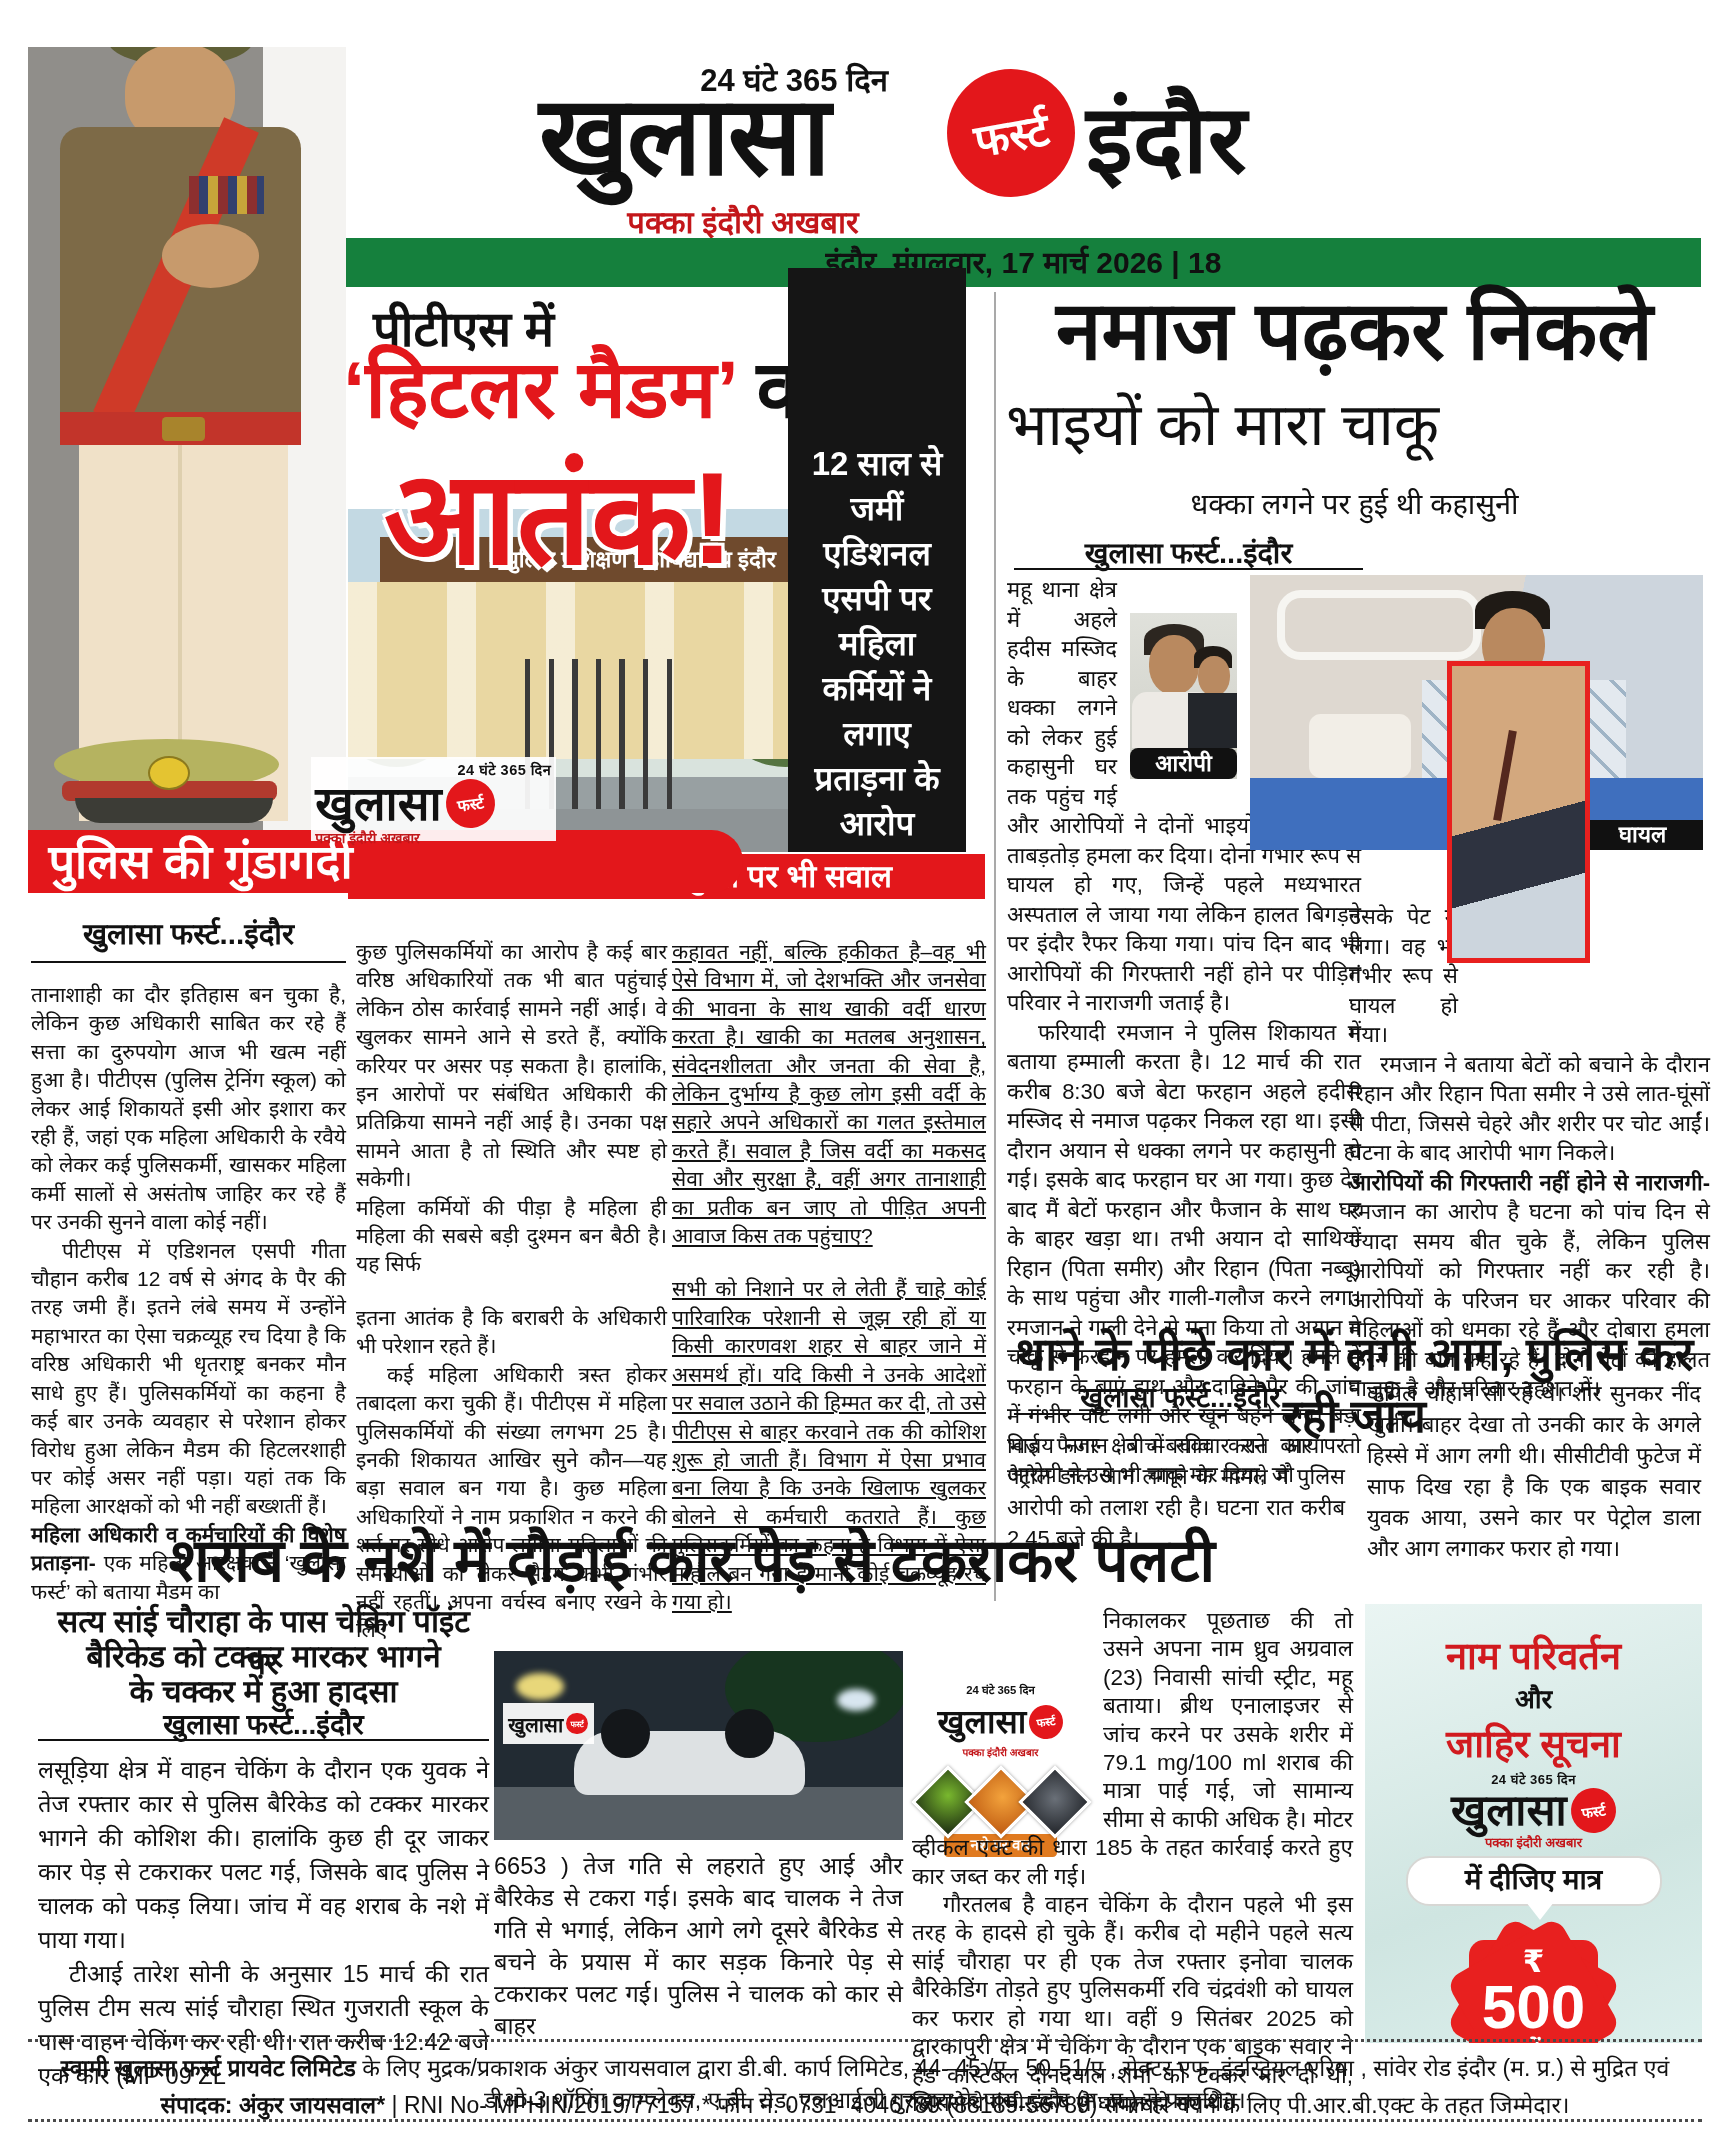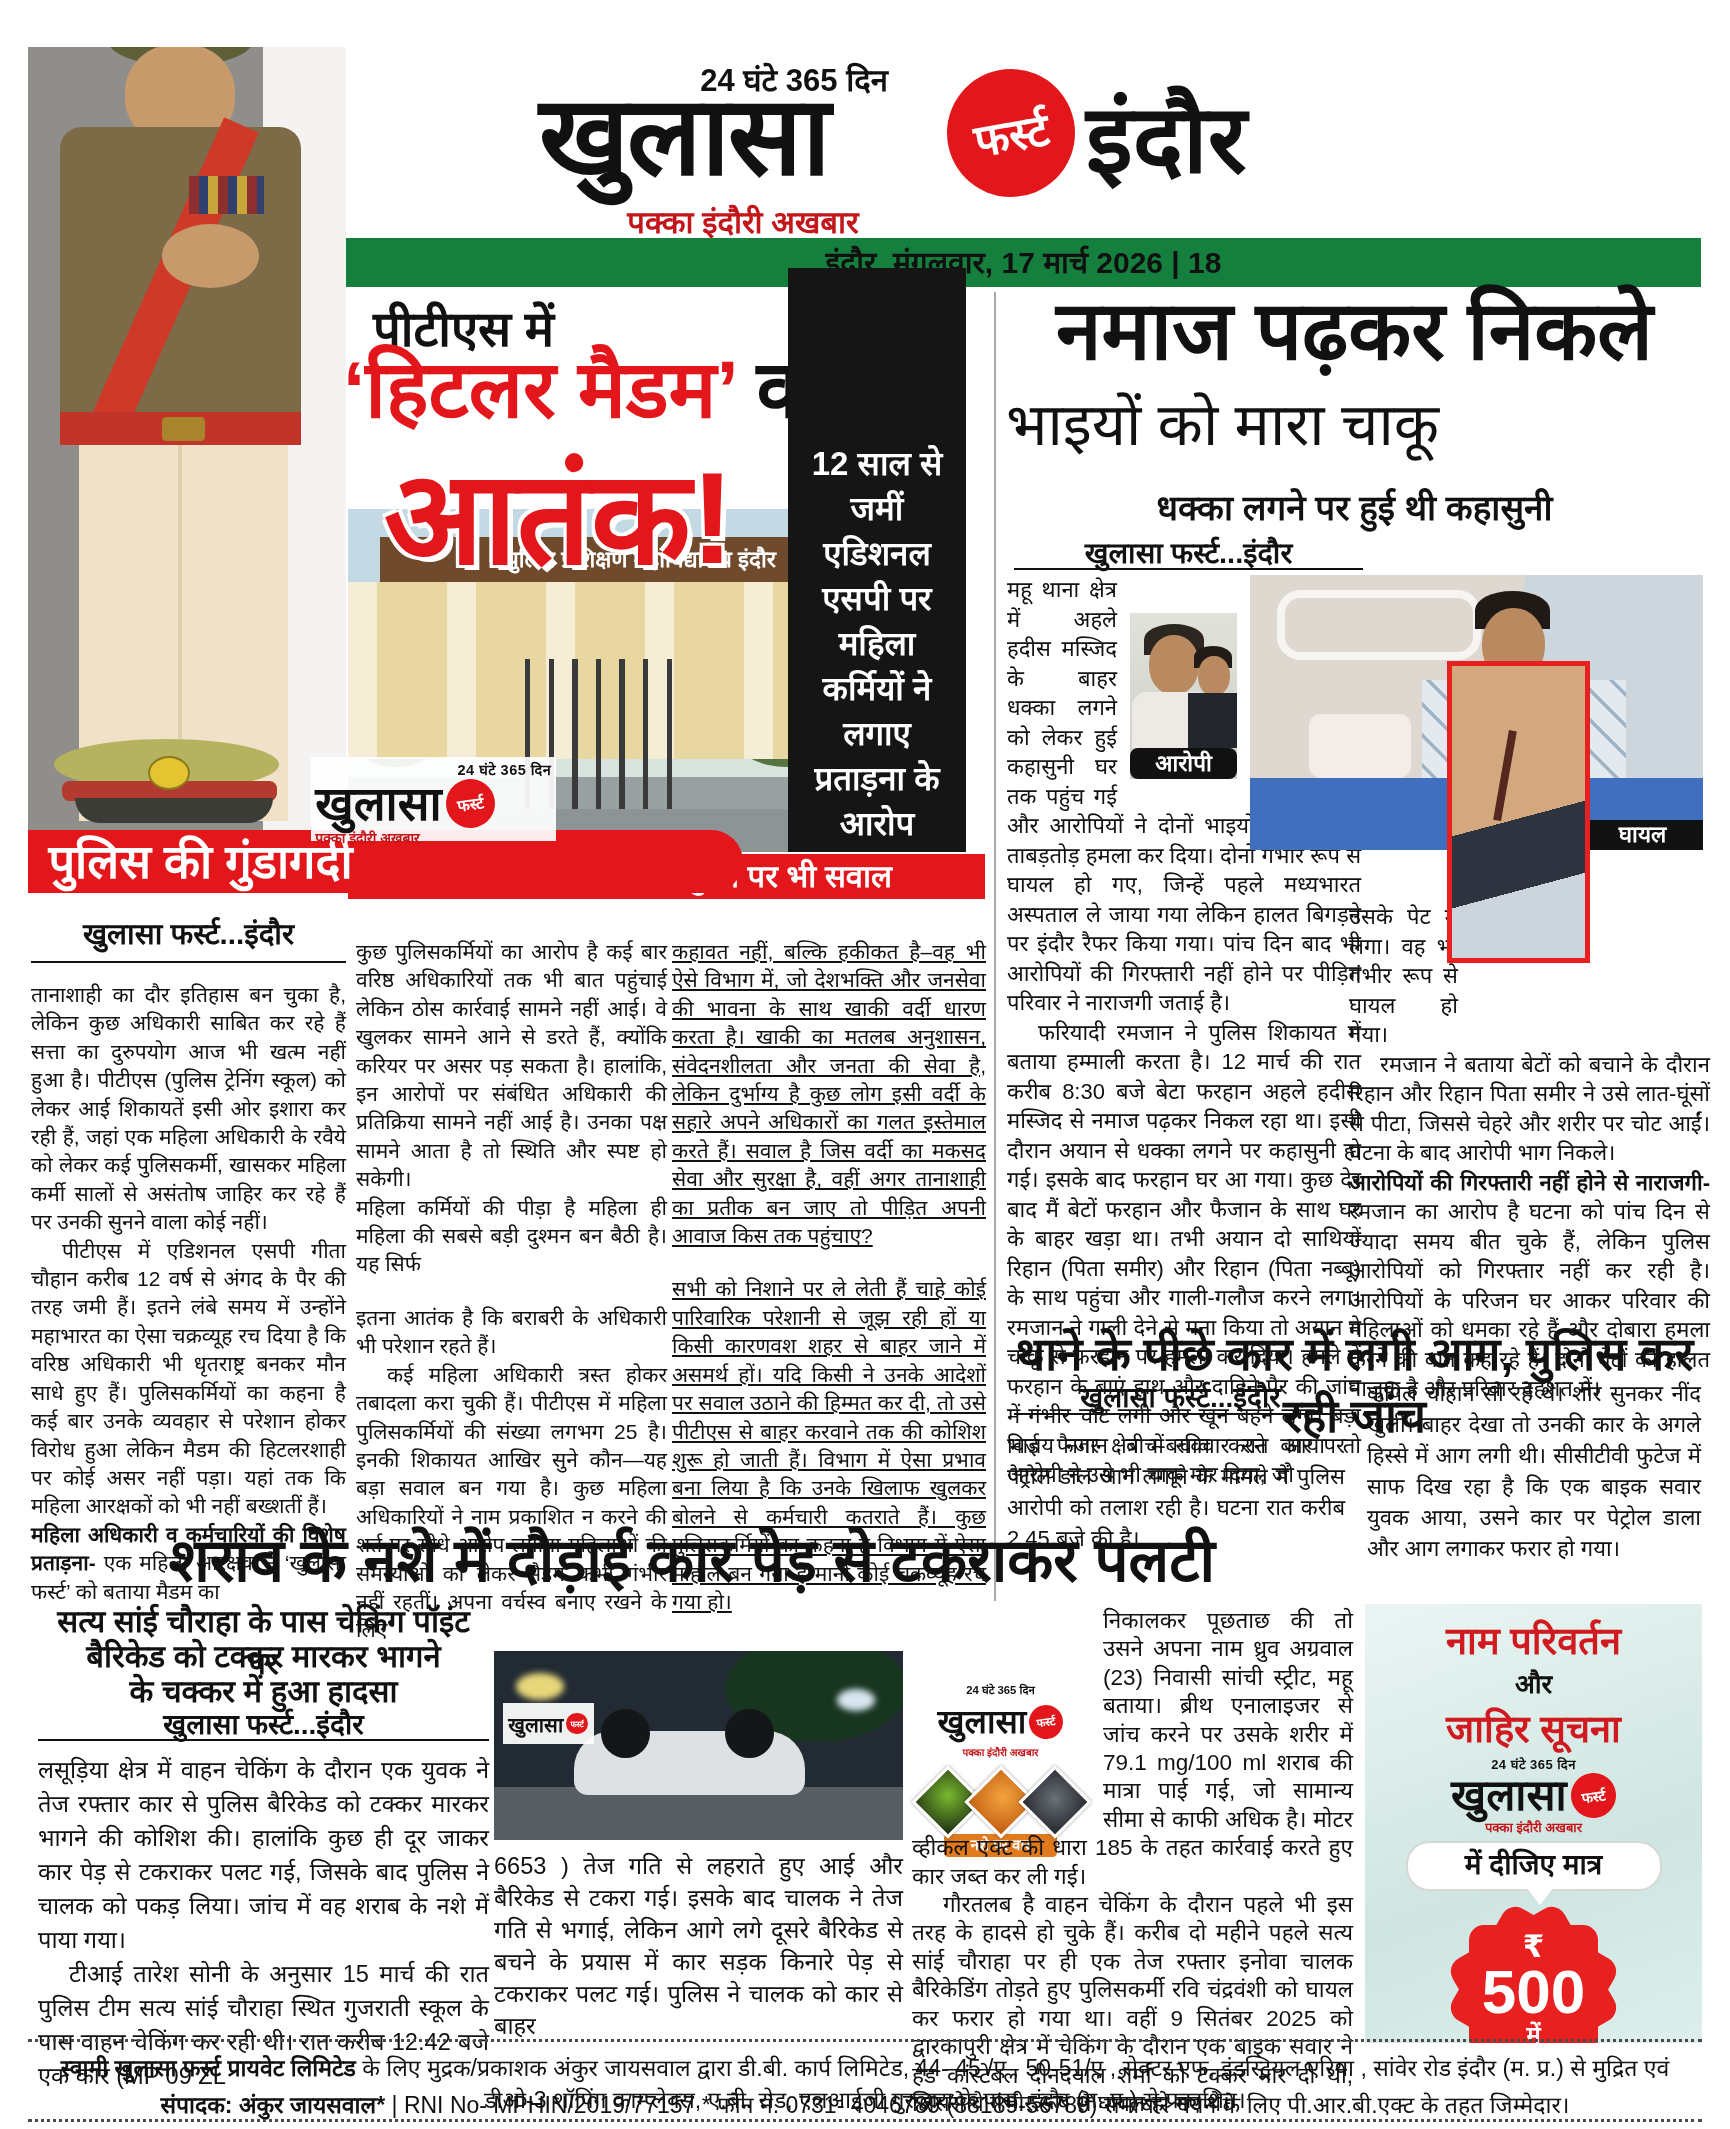--- a/index.html
+++ b/index.html
@@ -74,21 +74,21 @@
   .lead-body{font-size:21px;line-height:28.4px;}
   #acol1{left:31px;top:981px;width:315px;}
   #acol2{left:356px;top:938px;width:311px;}
   #acol3{left:672px;top:938px;width:314px;text-decoration:underline;}
 
   #vdiv{left:994px;top:292px;width:1.6px;height:1309px;background:#a9a9a9;}
 
   
   #k-hl1{left:1006px;top:285px;width:697px;text-align:center;font-size:82px;font-weight:900;line-height:92px;}
   #k-hl2{left:1006px;top:379px;width:697px;text-align:left;font-size:59px;font-weight:400;line-height:92px;}
-  #k-sub{left:1006px;top:483px;width:697px;text-align:center;font-size:35px;font-weight:700;}
+  #k-sub{left:1006px;top:483px;width:697px;text-align:center;font-size:29px;font-weight:400;}
   #k-byline{left:1014px;top:532px;width:349px;text-align:center;font-size:29px;font-weight:800;}
   #k-rule{left:1014px;top:568px;width:349px;}
   .knife-body{font-size:22px;line-height:29.5px;}
   #k-col1{left:1007px;top:575px;width:354px;}
   .k-float1{float:right;width:231px;height:177px;margin:38px 0 6.4px 13px;}
   .photo-accused{position:relative;width:107px;height:166px;background:linear-gradient(#e0e1db,#cfd0c8);}
   .a-hair1{position:absolute;left:14px;top:10.7px;width:60px;height:31px;background:#2c2620;border-radius:50% 50% 0 0;}
   .a-head1{position:absolute;left:19.3px;top:21.5px;width:50px;height:60px;background:#b9895f;border-radius:48%;}
   .a-body1{position:absolute;left:2.1px;top:79px;width:80px;height:56px;background:#edeae5;border-radius:15px 15px 0 0;}
   .a-hair2{position:absolute;left:64px;top:33px;width:38px;height:21.5px;background:#201b16;border-radius:50% 50% 0 0;}
@@ -148,21 +148,21 @@
   .n-diamonds{position:relative;height:59px;margin-top:3.2px;}
   .dia{position:absolute;top:5.4px;width:46px;height:46px;transform:rotate(45deg);border:3.2px solid #fff;box-shadow:0 0 3.2px rgba(0,0,0,.4);}
   .d1{left:9.7px;background:radial-gradient(circle at 40% 40%,#79b82e,#1d2d12);}
   .d2{left:63px;background:radial-gradient(circle at 45% 40%,#f3a33c,#c05c12);}
   .d3{left:117px;background:radial-gradient(circle at 45% 45%,#6a7078,#23262b);}
   .n-label{margin:4.3px auto 0;width:113px;height:22.5px;background:#e07a1f;color:#fff;font-size:15px;font-weight:800;text-align:center;line-height:22.5px;border-radius:4.3px;}
 
   
   #ad{left:1365px;top:1604px;width:337px;height:439px;background:linear-gradient(160deg,#eaf5f3,#cfe5e1 60%,#dcefec);
       text-align:center;overflow:hidden;}
-  .ad-l1{margin-top:9px;font-size:38px;font-weight:900;color:#d11a1f;}
+  .ad-l1{margin-top:24px;font-size:38px;font-weight:900;color:#d11a1f;}
   .ad-l2{font-size:26px;font-weight:800;color:#111;}
   .ad-l3{font-size:38px;font-weight:900;color:#d11a1f;}
   .ad-logo{margin-top:2.1px;}
   .ad-logo .ml-tag{text-align:center;font-size:13px;}
   .ad-logo .ml-row{justify-content:center;}
   .ad-logo .ml-title{font-size:43px;line-height:45px;}
   .ad-logo .ml-circ{width:45px;height:45px;font-size:14.5px;}
   .ad-logo .ml-sub{font-size:13px;}
   .bubble-wrap{position:relative;margin-top:5.4px;}
   .bubble{margin:0 auto;width:252px;height:46px;background:#fff;border:2.1px solid #d7d7d4;border-radius:23.6px;

